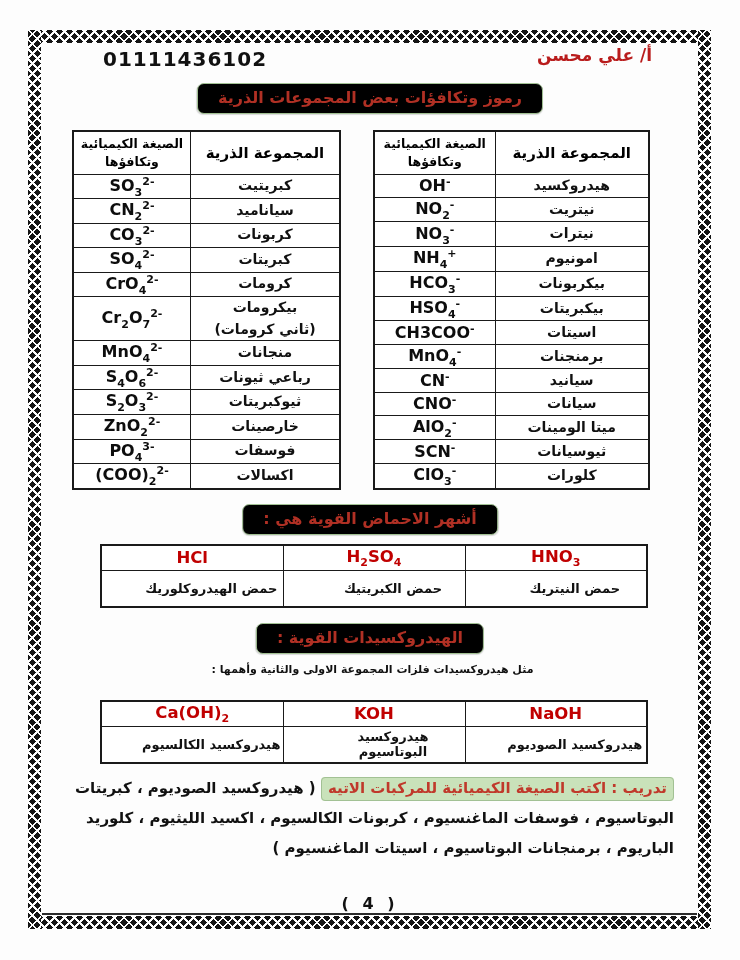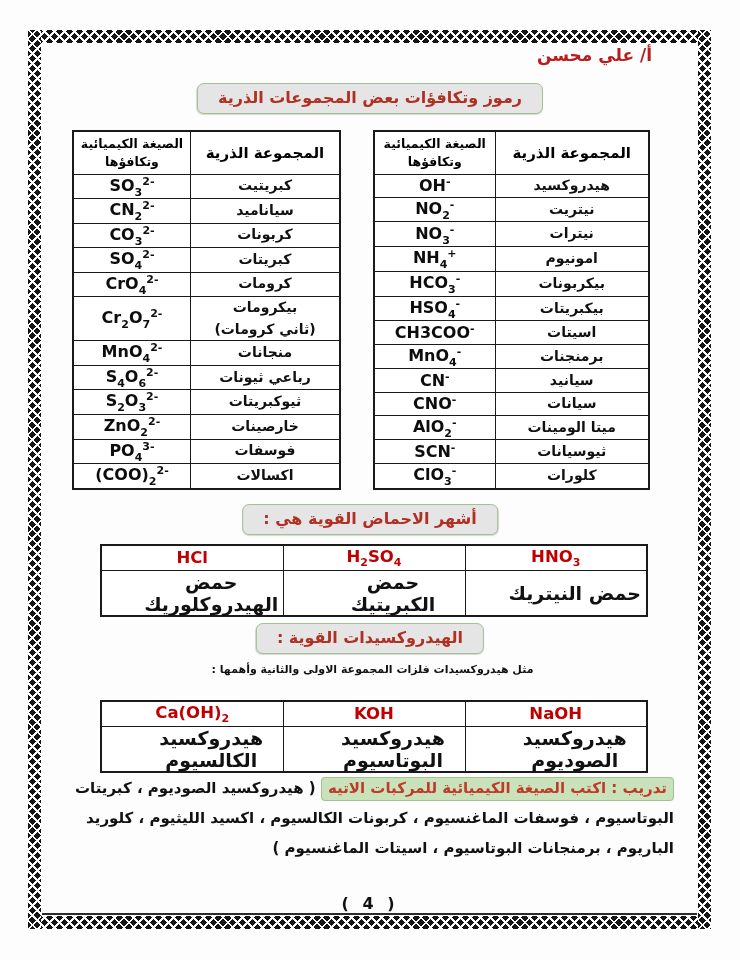--- a/index.html
+++ b/index.html
@@ -21,21 +21,21 @@
   .bz.top    { left:28px; right:29px; top:30px;  height:13px; }
   .bz.bottom { left:28px; right:29px; top:916px; height:13px; }
   .bz.left   { left:28px;  top:30px; bottom:31px; width:13px; }
   .bz.right  { right:29px; top:30px; bottom:31px; width:13px; }
 
   .hdr-phone { position:absolute; top:47px; left:103px; font-size:20px; font-weight:bold; color:#111; direction:ltr; letter-spacing:1px;}
   .hdr-name  { position:absolute; top:45px; right:88px; font-size:17px; font-weight:bold; color:#b91c1c; }
 
   .pill {
     position:absolute; left:50%; transform:translateX(-50%);
-    background:#e5e5e5; border:1px solid #a2c194; border-radius:7px;
+    background:#000000; border:1px solid #a2c194; border-radius:7px;
     padding:4px 20px 6px; color:#b03024; font-weight:bold; font-size:16px;
     white-space:nowrap; box-shadow:0 1px 1px rgba(0,0,0,.15);
   }
   .pill.t-main   { top:83px; }
   .pill.t-acids  { top:504px; }
   .pill.t-hydrox { top:623px; }
 
   .tables-wrap {
     position:absolute; top:130px; left:72px; right:90px;
     display:flex; justify-content:space-between; direction:rtl;
@@ -55,21 +55,21 @@
   sup { font-size:11px; }
 
   .t2 {
     position:absolute; left:100px; width:548px;
     border:2px solid #1a1a1a; table-layout:fixed;
   }
   .t2.acids  { top:544px; }
   .t2.hydrox { top:700px; }
   .t2 td { border:1px solid #1a1a1a; text-align:center; font-weight:bold;margin-left:9px; }
   .t2 td.f { height:25px; font-size:16.5px; color:#c00000; direction:ltr; }
-  .t2 td.n { height:37px; font-size:19px; color:#111;padding-left:38px; }
+  .t2 td.n { height:37px; font-size:13px; color:#111;padding-left:38px; }
 
   .note {
     position:absolute; top:663px; left:100px; right:95px;
     text-align:center; font-size:11px; font-weight:bold; color:#111;
   }
 
   .exercise {
     position:absolute; top:773px; left:62px; right:66px;
     text-align:right; font-size:15px; font-weight:bold; color:#111;
     line-height:30px; direction:rtl;
@@ -92,20 +92,21 @@
 </head>
 <body>
 
 <div class="page">
 
   <div class="bz top"></div>
   <div class="bz bottom"></div>
   <div class="bz left"></div>
   <div class="bz right"></div>
 
+  <div class="hdr-phone">01111436102</div>
   <div class="hdr-name">أ/ علي محسن</div>
 
   <div class="pill t-main">رموز وتكافؤات بعض المجموعات الذرية</div>
 
   <div class="tables-wrap">
 
     <table class="t1 right-t">
       <thead>
         <tr>
           <th class="h-name">المجموعة الذرية</th>

